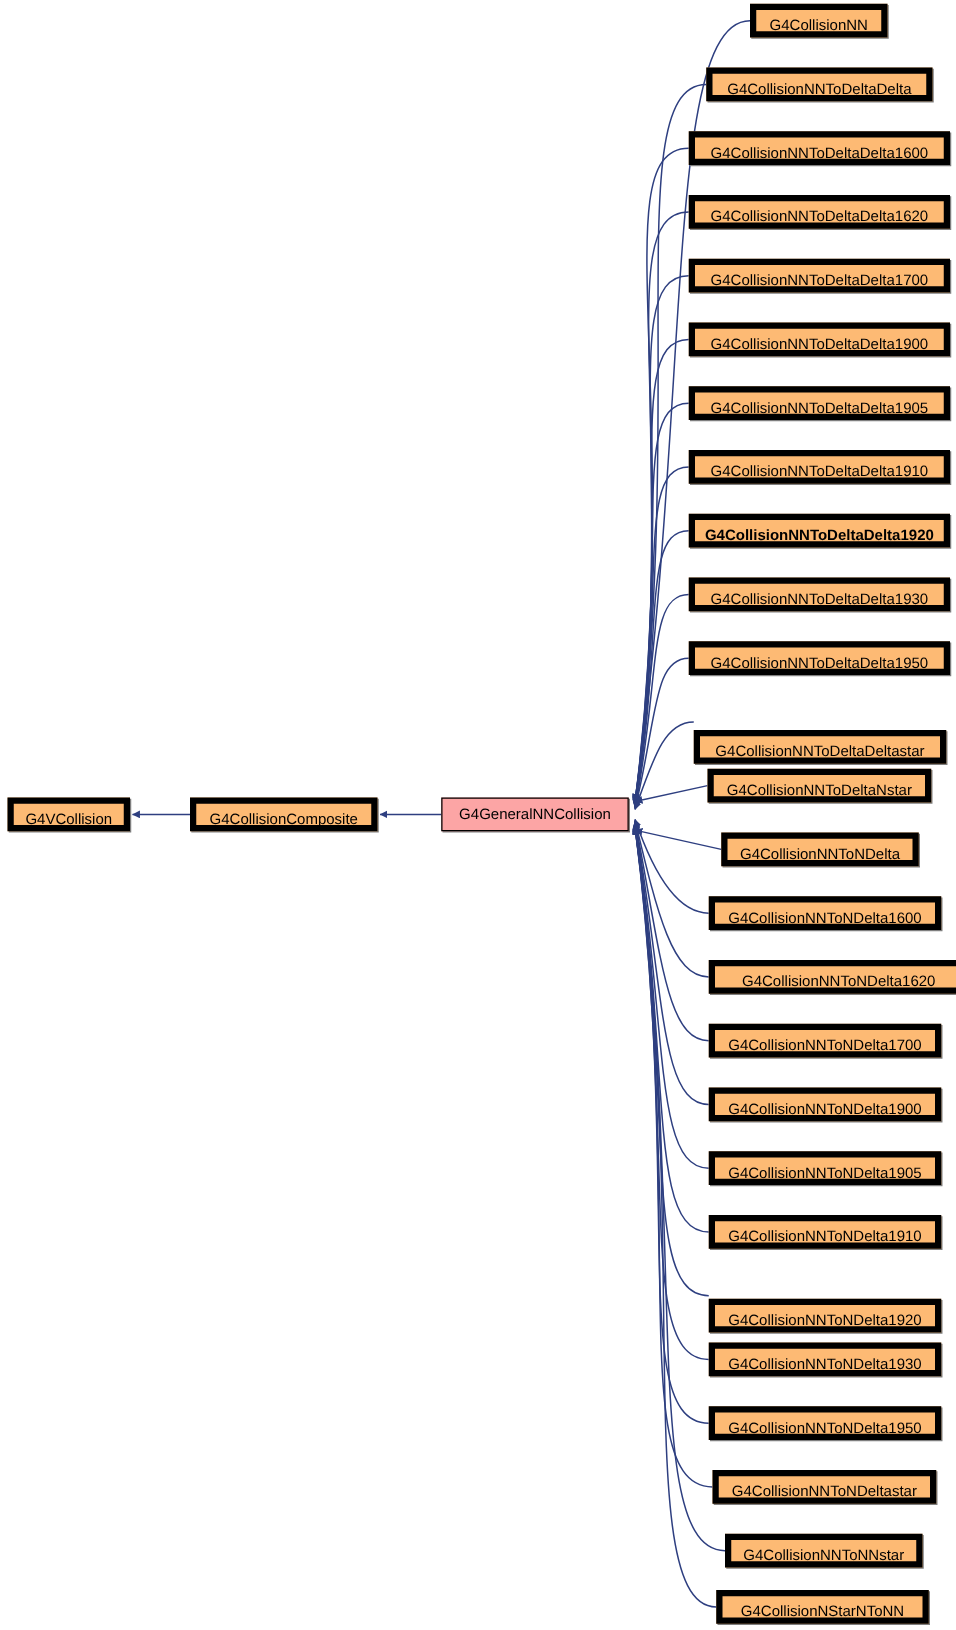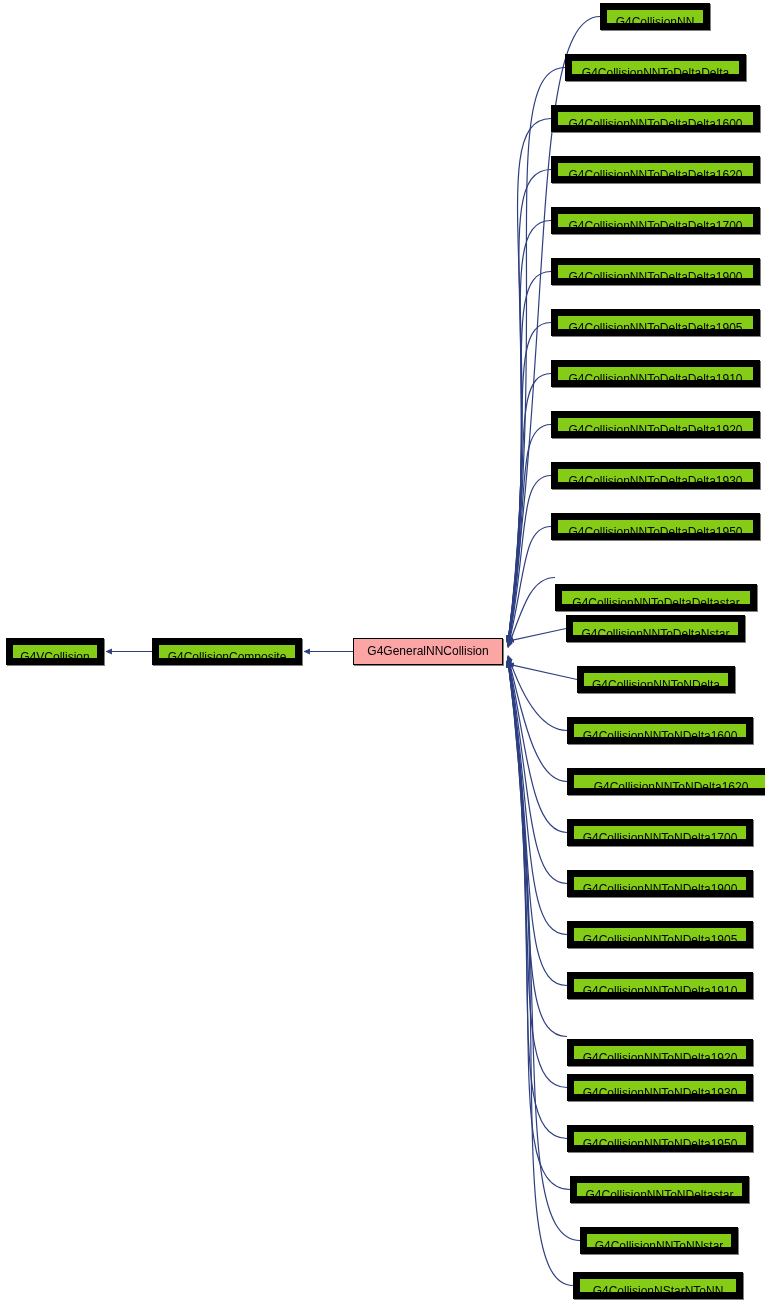--- a/index.html
+++ b/index.html
@@ -26,22 +26,22 @@
     pointer-events: none;
   }
   .node {
     position: absolute;
     box-sizing: border-box;
     height: 27px;
     line-height: 25px;
     text-align: center;
     font-size: 12px;
     color: #000000;
-    background: #84cc16;
-    border: 7px solid #000000;
+    background: #fdba74;
+    border: 5px solid #000000;
     box-shadow: 1px 1px 0 0 #7f7f7f;
     white-space: nowrap;
     overflow: hidden;
   }
   .node.current {
     background: #fca5a5;
     border: 1px solid #000000;
   }
 </style>
 </head>
@@ -88,21 +88,21 @@
       <div class="node" style="left: 152px; top: 638px; width: 150px;"><span>G4CollisionComposite</span></div>
       <div class="node current" style="left: 353px; top: 638px; width: 150px;"><span>G4GeneralNNCollision</span></div>
       <div class="node" style="left: 600px; top: 3px; width: 110px;"><span>G4CollisionNN</span></div>
       <div class="node" style="left: 565px; top: 54px; width: 181px;"><span>G4CollisionNNToDeltaDelta</span></div>
       <div class="node" style="left: 551px; top: 105px; width: 209px;"><span>G4CollisionNNToDeltaDelta1600</span></div>
       <div class="node" style="left: 551px; top: 156px; width: 209px;"><span>G4CollisionNNToDeltaDelta1620</span></div>
       <div class="node" style="left: 551px; top: 207px; width: 209px;"><span>G4CollisionNNToDeltaDelta1700</span></div>
       <div class="node" style="left: 551px; top: 258px; width: 209px;"><span>G4CollisionNNToDeltaDelta1900</span></div>
       <div class="node" style="left: 551px; top: 309px; width: 209px;"><span>G4CollisionNNToDeltaDelta1905</span></div>
       <div class="node" style="left: 551px; top: 360px; width: 209px;"><span>G4CollisionNNToDeltaDelta1910</span></div>
-      <div class="node" style="left: 551px; top: 411px; width: 209px;"><span>G4CollisionNNToDeltaDelta1920</span></div>
+      <div class="node" style="left: 551px; top: 411px; width: 209px; font-weight: bold;"><span>G4CollisionNNToDeltaDelta1920</span></div>
       <div class="node" style="left: 551px; top: 462px; width: 209px;"><span>G4CollisionNNToDeltaDelta1930</span></div>
       <div class="node" style="left: 551px; top: 513px; width: 209px;"><span>G4CollisionNNToDeltaDelta1950</span></div>
       <div class="node" style="left: 555px; top: 584px; width: 202px;"><span>G4CollisionNNToDeltaDeltastar</span></div>
       <div class="node" style="left: 566px; top: 615px; width: 179px;"><span>G4CollisionNNToDeltaNstar</span></div>
       <div class="node" style="left: 577px; top: 666px; width: 158px;"><span>G4CollisionNNToNDelta</span></div>
       <div class="node" style="left: 567px; top: 717px; width: 186px;"><span>G4CollisionNNToNDelta1600</span></div>
       <div class="node" style="left: 567px; top: 768px; width: 208px;"><span>G4CollisionNNToNDelta1620</span></div>
       <div class="node" style="left: 567px; top: 819px; width: 186px;"><span>G4CollisionNNToNDelta1700</span></div>
       <div class="node" style="left: 567px; top: 870px; width: 186px;"><span>G4CollisionNNToNDelta1900</span></div>
       <div class="node" style="left: 567px; top: 921px; width: 186px;"><span>G4CollisionNNToNDelta1905</span></div>

